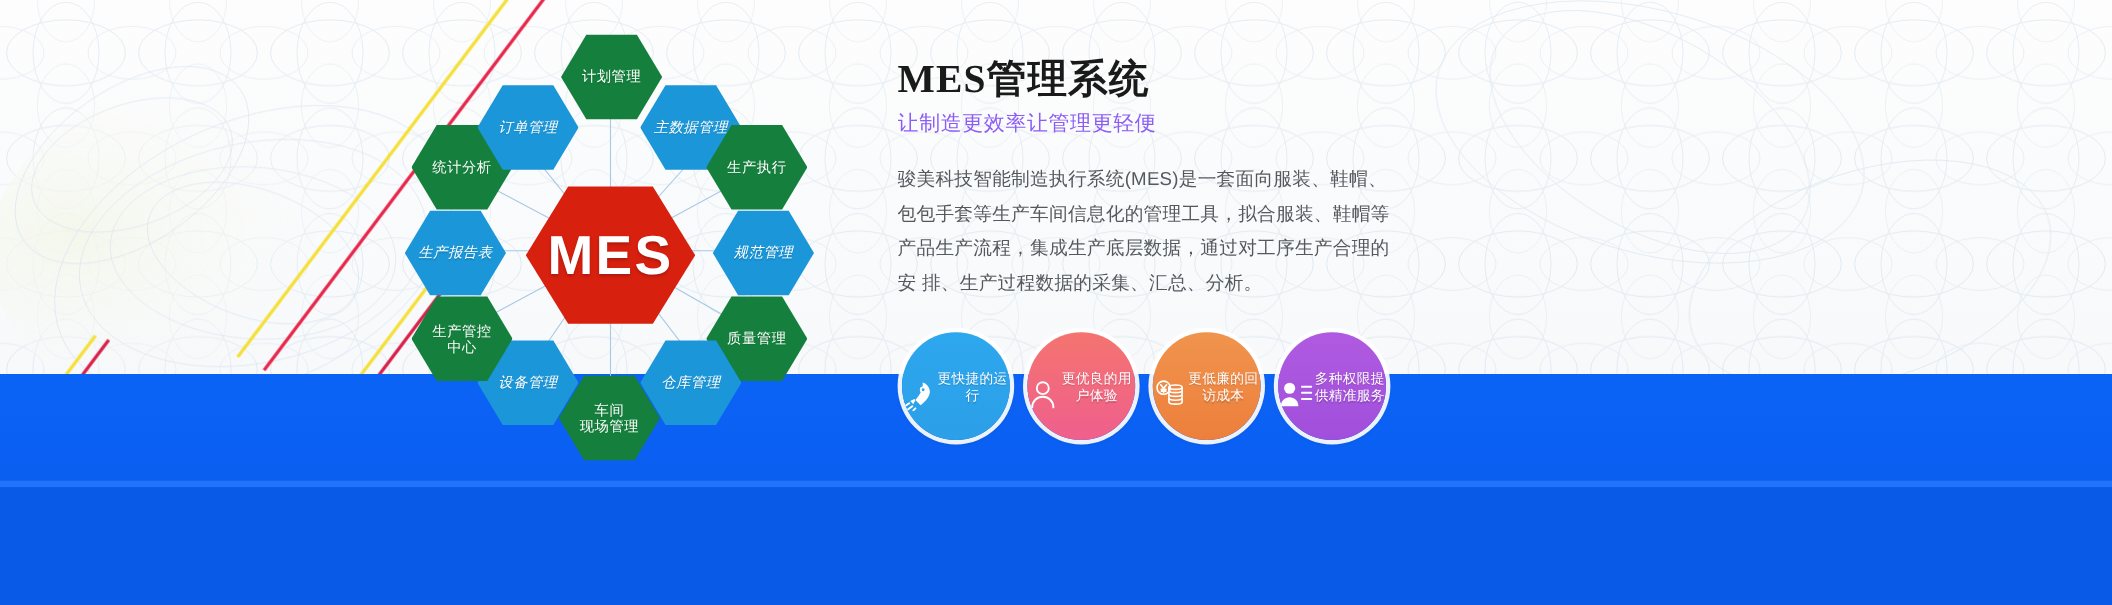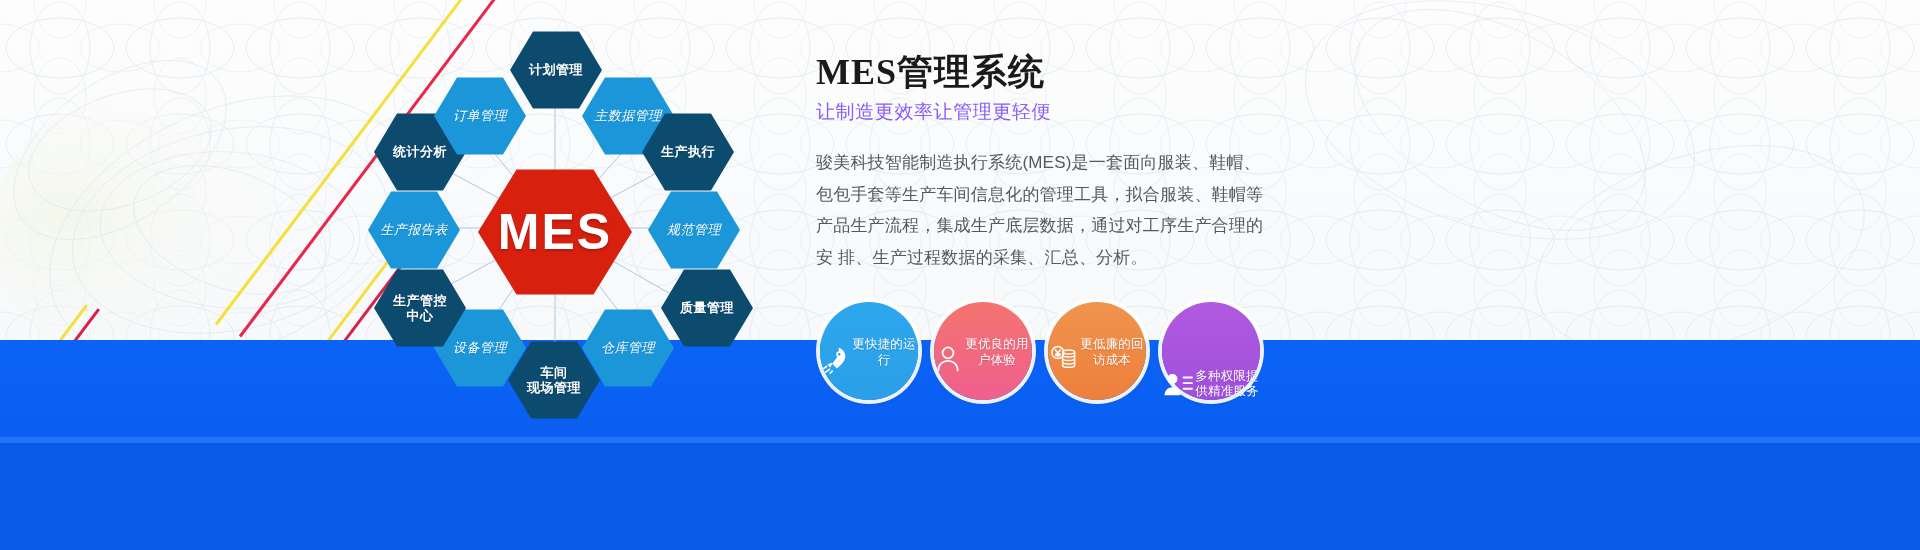--- a/index.html
+++ b/index.html
@@ -39,21 +39,21 @@
     display:flex; align-items:center; justify-content:center;
     text-align:center;
     color:#ffffff;
     font-size:13px; line-height:1.18; font-weight:400;
     clip-path:polygon(25% 2%, 75% 2%, 100% 50%, 75% 98%, 25% 98%, 0% 50%);
     -webkit-clip-path:polygon(25% 2%, 75% 2%, 100% 50%, 75% 98%, 25% 98%, 0% 50%);
     letter-spacing:.5px;
     z-index:3;
     text-shadow:0 1px 1px rgba(0,0,0,.12);
   }
-  .hex.green { background:#0c4a6e;font-weight:bold; }
+  .hex.green { background:#15803d; }
   .hex.blue  { background:#1b96d8;font-style:italic; }
   .hex.core  {
     background:#d8200f;
     font-family:"Liberation Sans","DejaVu Sans",sans-serif;
     font-size:50px; font-weight:bold; letter-spacing:2px;
     text-shadow:0 2px 3px rgba(0,0,0,.22);
     z-index:5;
   }
 
   
@@ -83,21 +83,21 @@
   }
   .badge .bicon { margin-top:15px; height:30px; display:flex; align-items:center; justify-content:center; }
   .badge .blabel {
     margin-top:3px; font-size:12.5px; line-height:1.25; text-align:center;
     width:92px; font-weight:500; letter-spacing:.2px;
     text-shadow:0 1px 1px rgba(0,0,0,.18);
   }
   .badge.b1 { background:linear-gradient(180deg,#2da7ee 0%, #2b9fe8 100%); }
   .badge.b2 { background:linear-gradient(180deg,#f4746f 0%, #ef5f8d 100%); }
   .badge.b3 { background:linear-gradient(180deg,#f0944d 0%, #ed7f3c 100%); }
-  .badge.b4 { background:linear-gradient(180deg,#b05ae0 0%, #a04fdc 100%);align-items:flex-end; }
+  .badge.b4 { background:linear-gradient(180deg,#b05ae0 0%, #a04fdc 100%); }
 </style>
 </head>
 <body>
 
 <div id="stage">
 
   <div class="bg-white"></div>
 
   <svg class="bg-guilloche" viewBox="0 0 1920 550" preserveAspectRatio="none">
     <defs>
@@ -167,21 +167,21 @@
     </div>
     <div class="hex blue" style="left:252px; top:76px; width:92px; height:80px;">
       <span>主数据管理</span>
     </div>
     <div class="hex green" style="left:312px; top:112px; width:92px; height:80px;">
       <span>生产执行</span>
     </div>
     <div class="hex blue" style="left:318px; top:190px; width:92px; height:80px;">
       <span>规范管理</span>
     </div>
-    <div class="hex green" style="left:331px; top:268px; width:92px; height:80px;">
+    <div class="hex green" style="left:312px; top:268px; width:92px; height:80px;">
       <span>质量管理</span>
     </div>
     <div class="hex blue" style="left:252px; top:308px; width:92px; height:80px;">
       <span>仓库管理</span>
     </div>
     <div class="hex green" style="left:178px; top:340px; width:92px; height:80px;">
       <span class="multi">车间<br>现场管理</span>
     </div>
     <div class="hex blue" style="left:104px; top:308px; width:92px; height:80px;">
       <span>设备管理</span>

